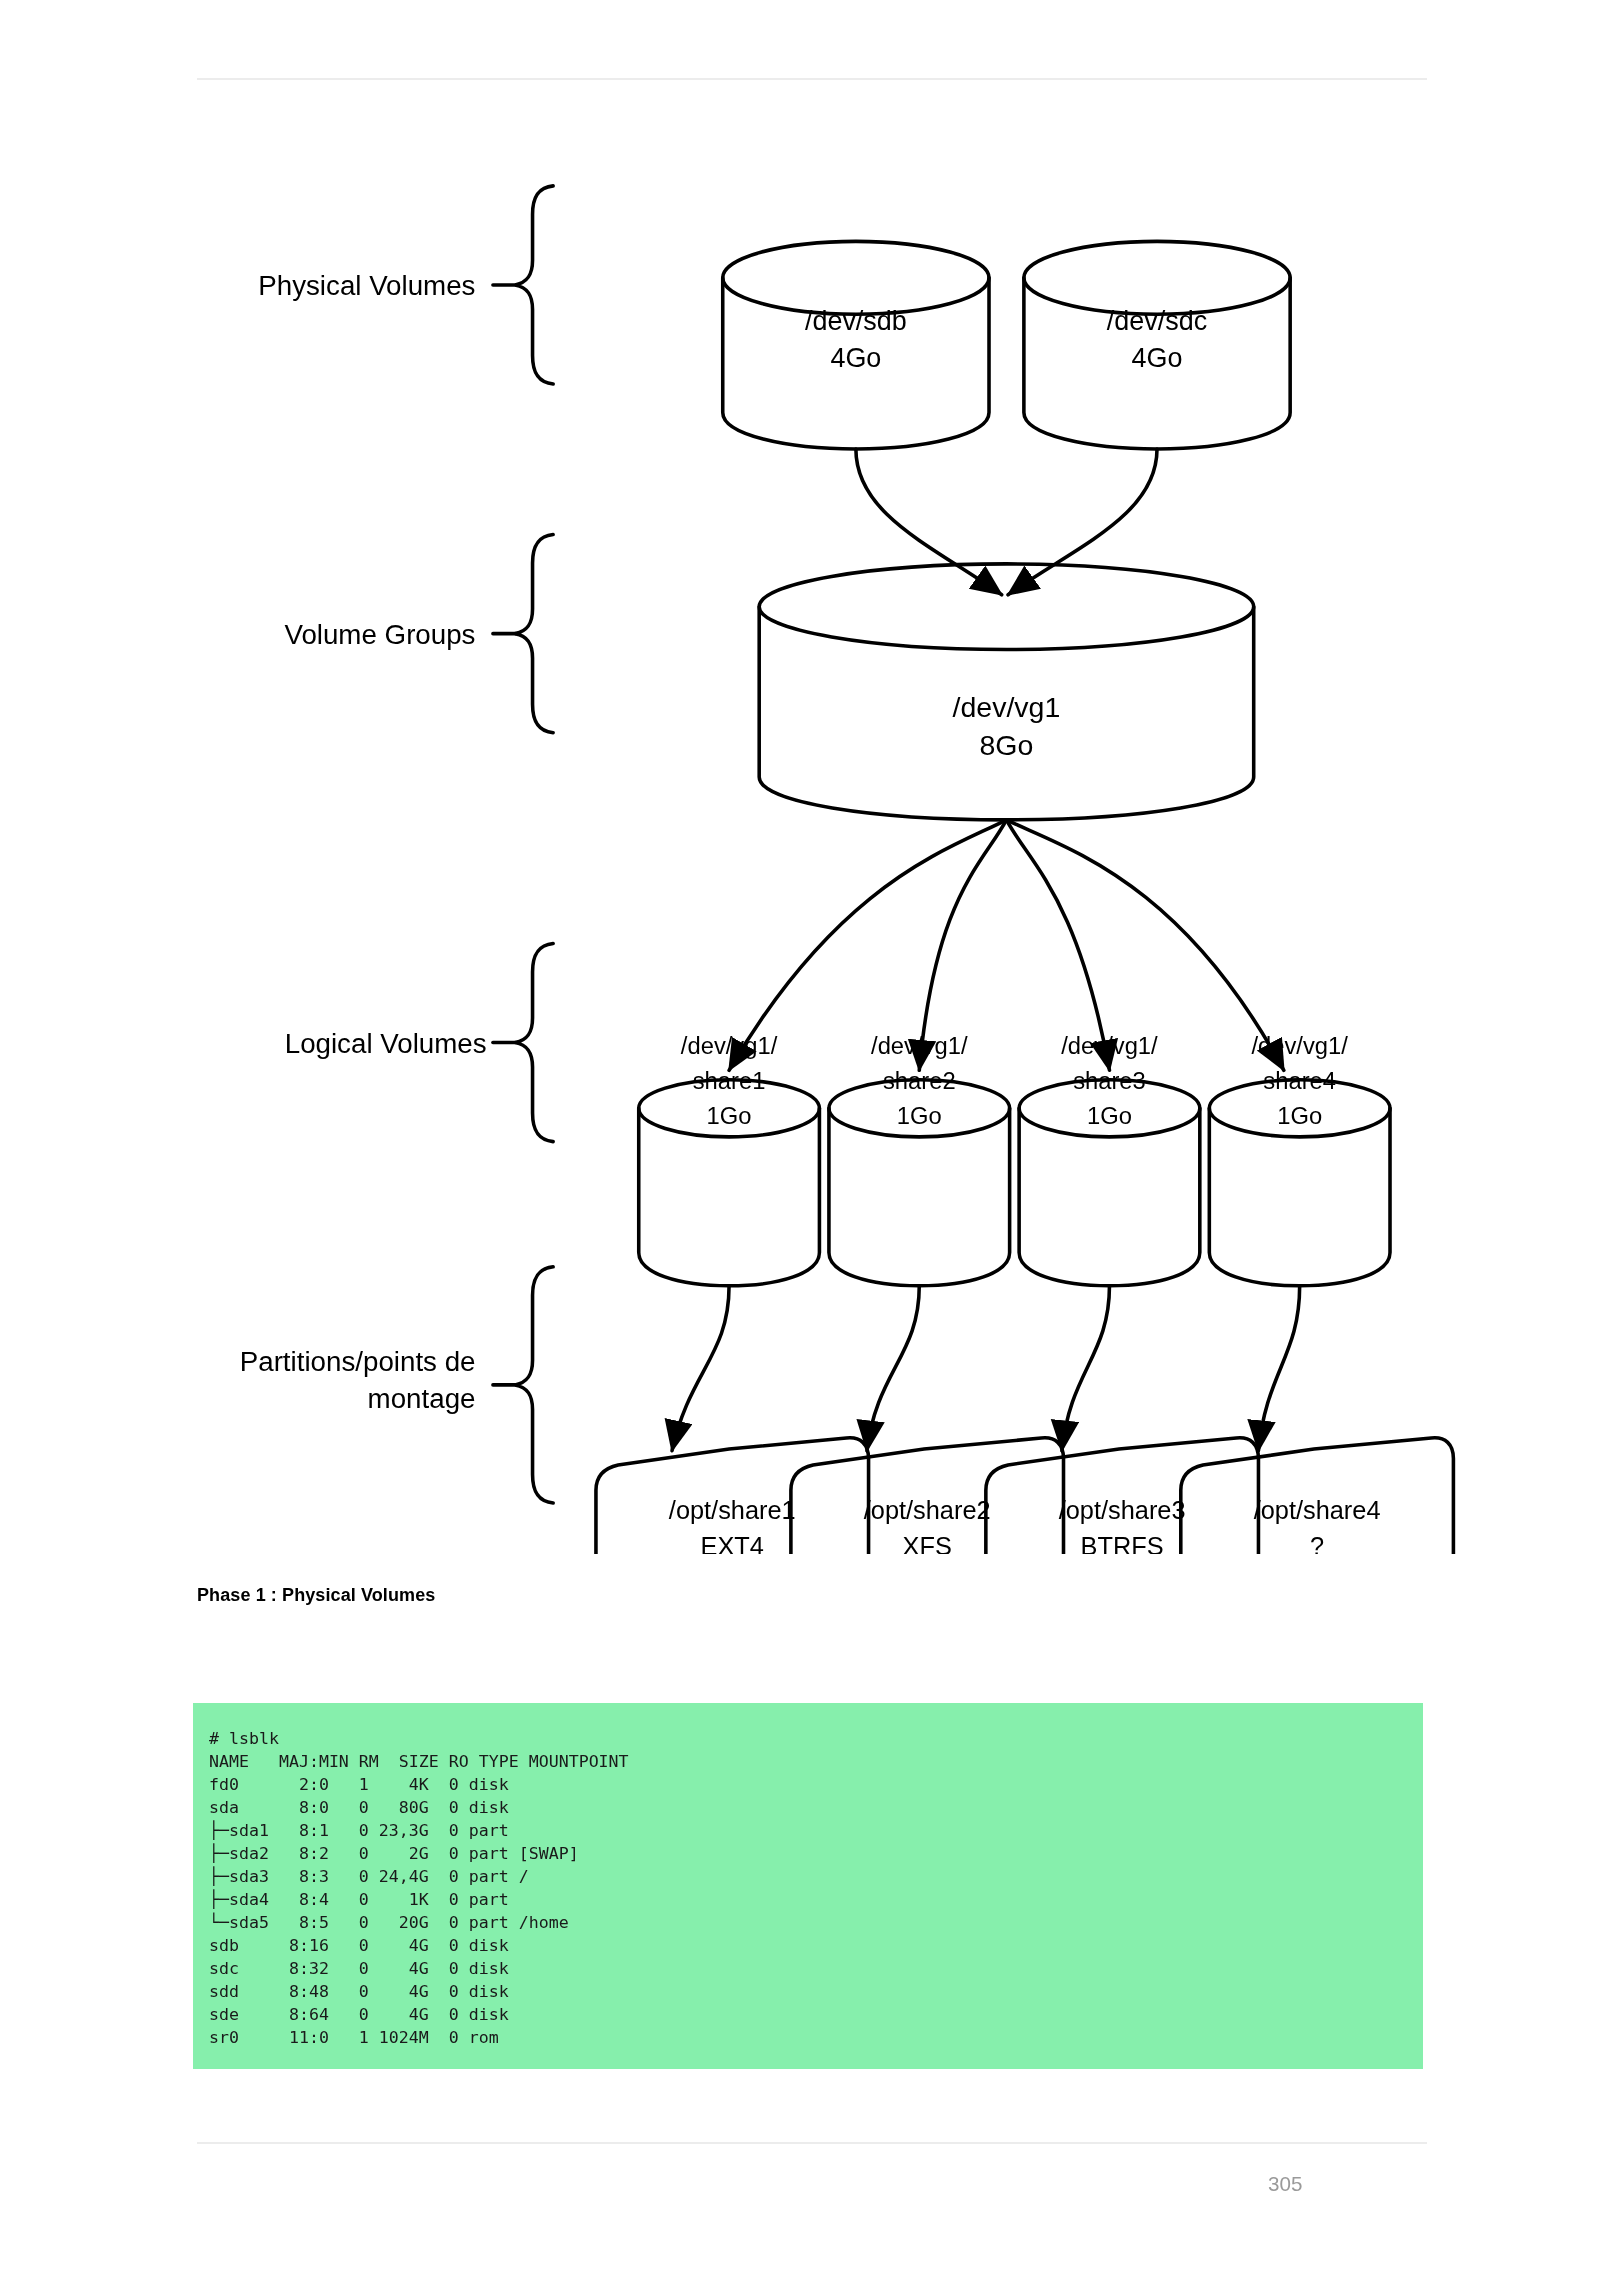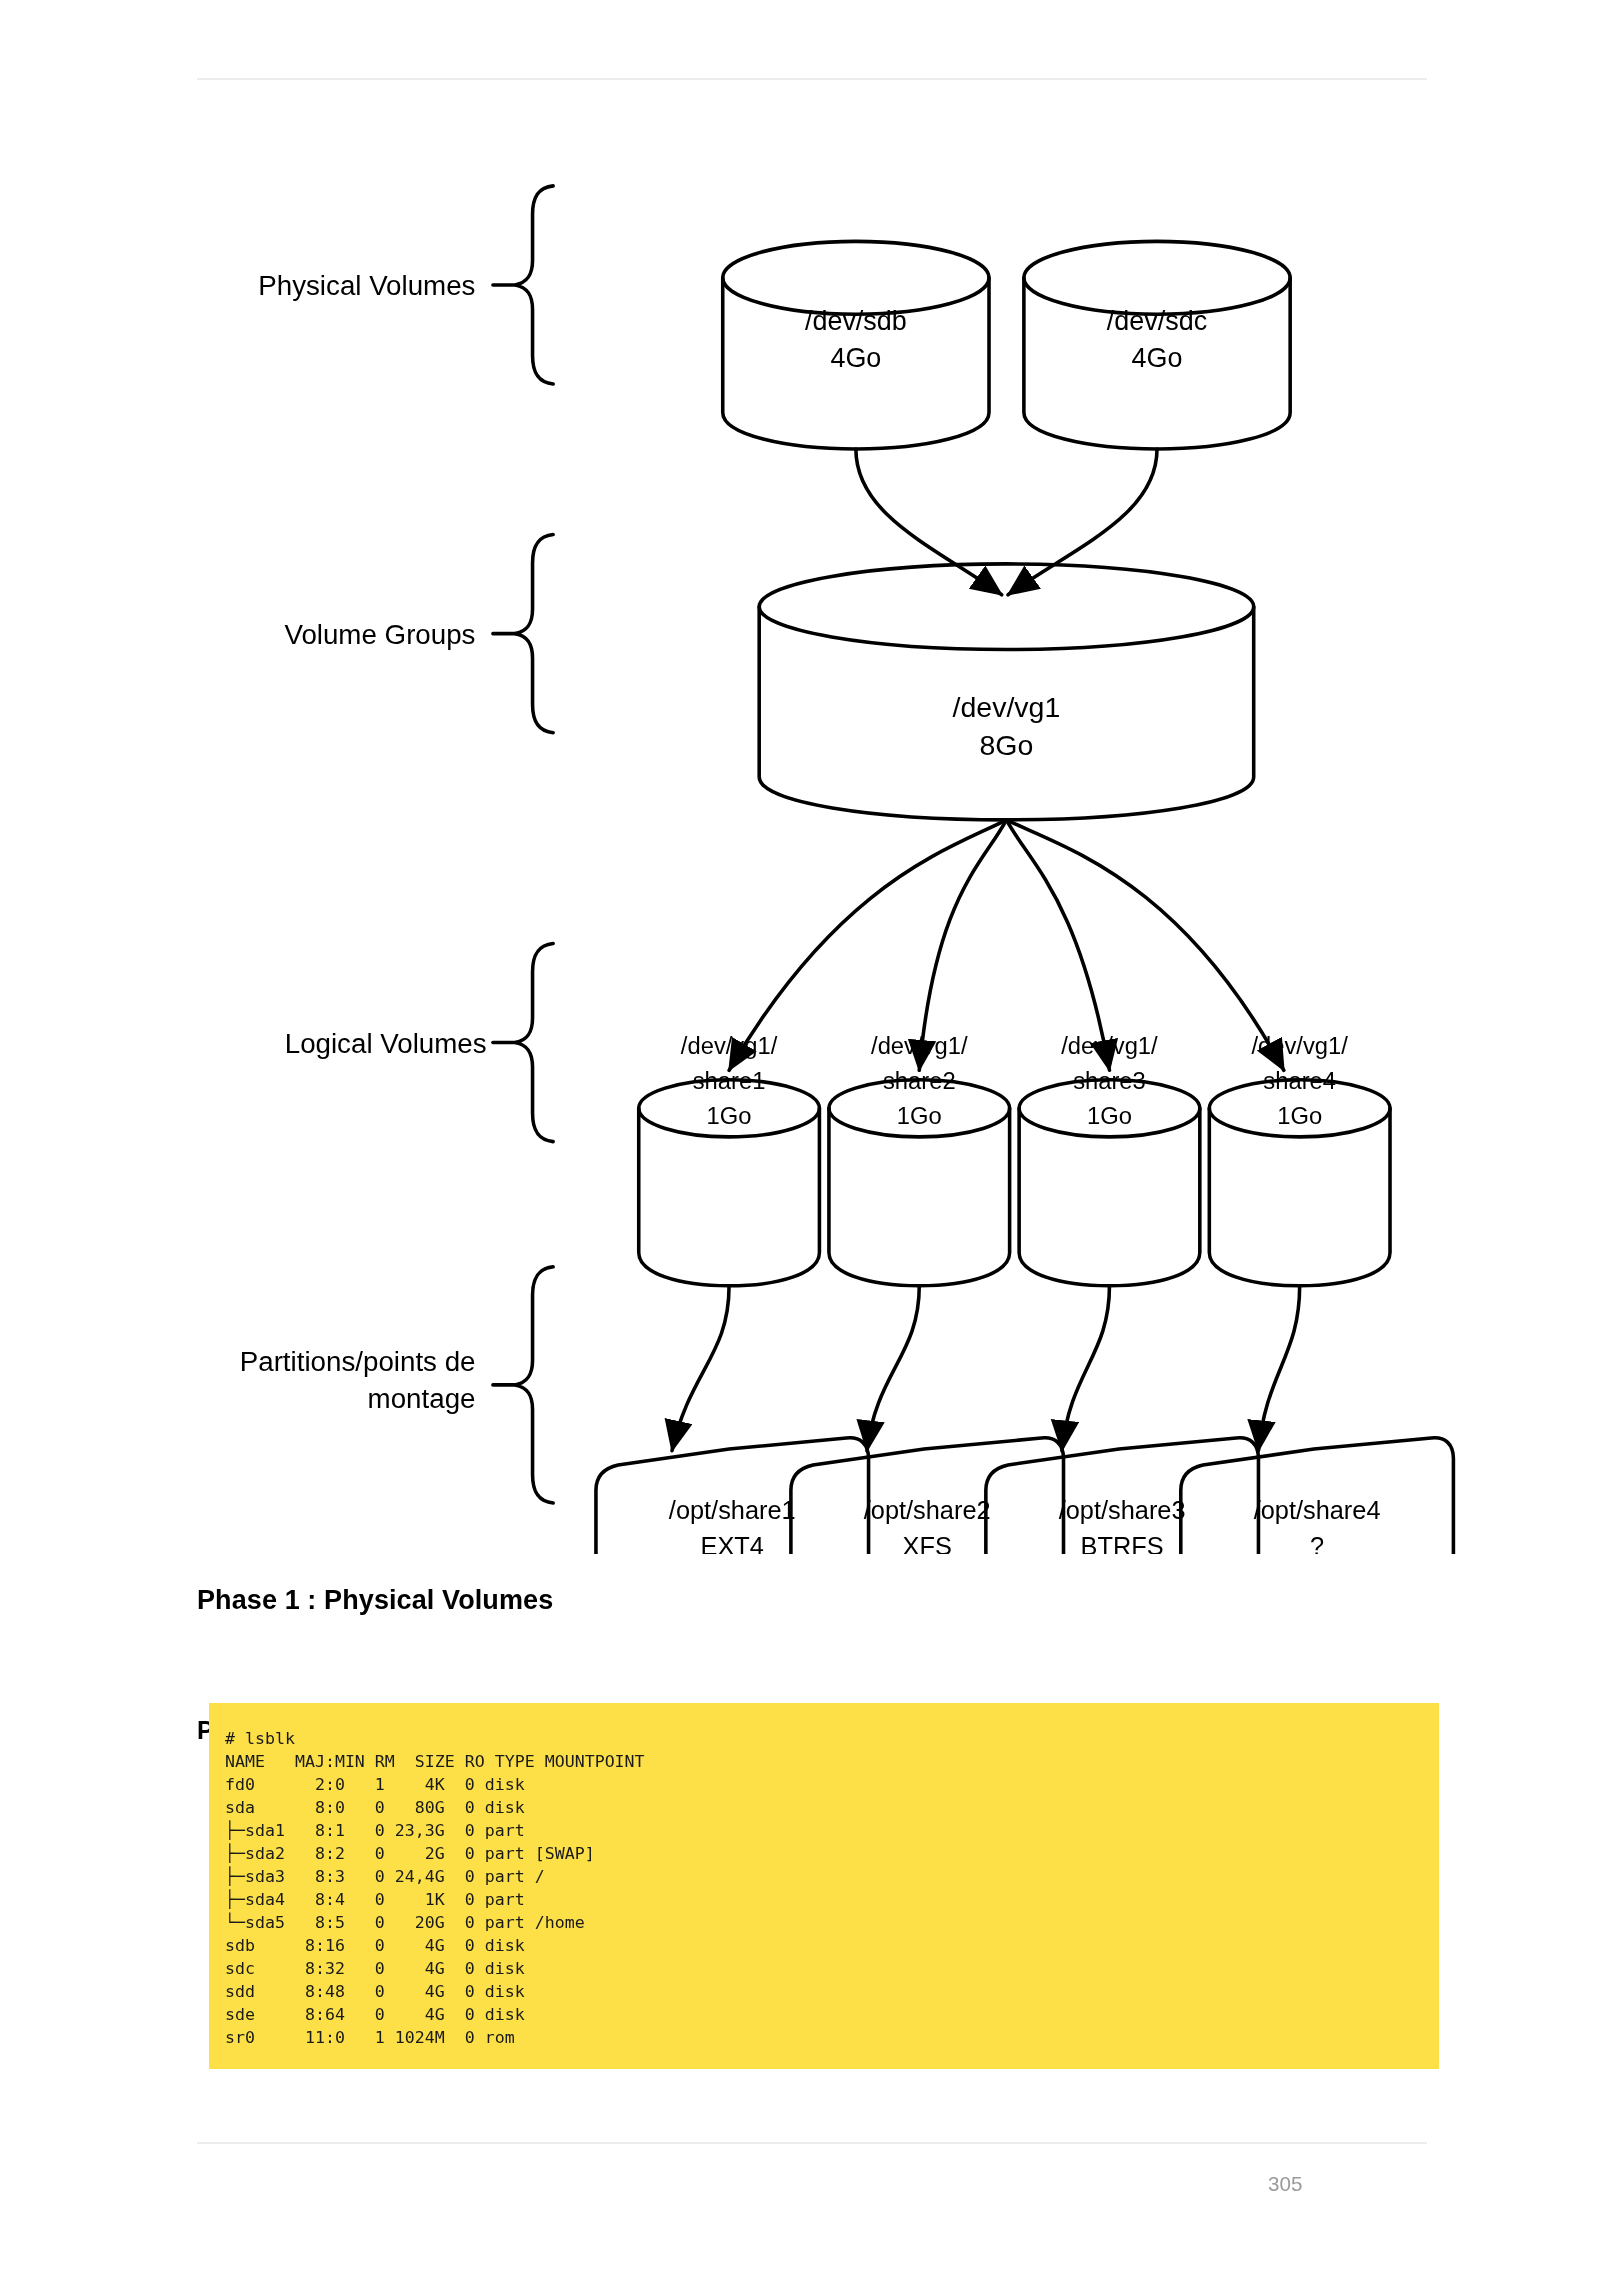--- a/index.html
+++ b/index.html
@@ -72,41 +72,41 @@
   }
   .diagram svg {
     display: block;
   }
 
   
   .h-phase {
     position: absolute;
     left: 197px;
     top: 1585px;
-    font-size: 27px;
+    font-size: 18px;
     font-weight: bold;
     letter-spacing: 0.1px;
   }
   .h-prise {
     position: absolute;
     left: 197px;
     top: 1716px;
     font-size: 25px;
     font-weight: bold;
     letter-spacing: 0.1px;
   }
 
   
   .code-block {
     position: absolute;
-    left: 209px;
+    left: 193px;
     top: 1703px;
     width: 1230px;
     height: 366px;
-    background: #fde047;
+    background: #86efac;
     box-sizing: border-box;
     padding: 24px 0 0 16px;
   }
   .code-block pre {
     margin: 0;
     font-family: "DejaVu Sans Mono", "Liberation Mono", monospace;
     font-size: 16.6px;
     line-height: 23px;
     color: #1a1a1a;
     white-space: pre;

